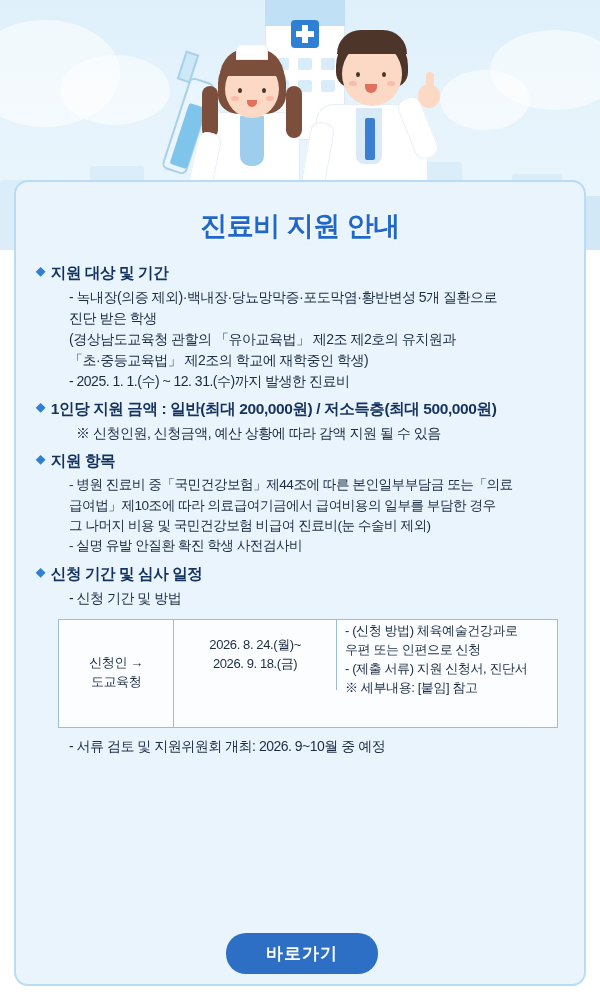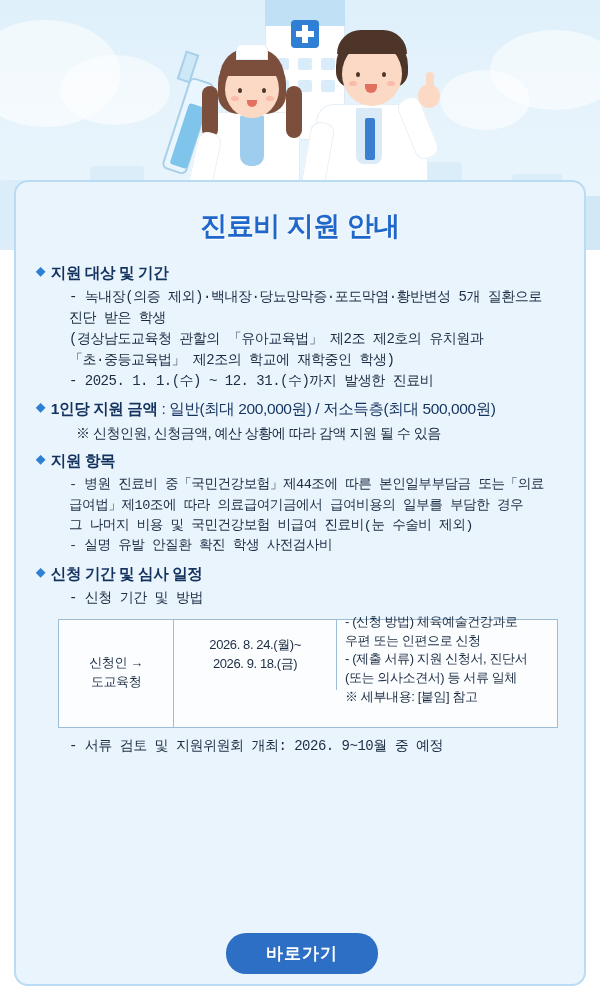--- a/index.html
+++ b/index.html
@@ -127,28 +127,28 @@
     font-size: 15.5px; font-weight: bold; color: #13325e;
     margin: 7px 0 3px 0;
     letter-spacing: -0.4px;
   }
   .diamond {
     color: #2f7fd4;
     font-size: 12px;
     line-height: 1.45;
     margin-right: 6px;
   }
-  .sect-head .inline-normal { font-weight: normal; }
+  .sect-head .inline-normal { font-weight: bold; }
   .line {
     font-size: 14px; color: #1b2c42; line-height: 1.5;
     letter-spacing: -0.5px;
     padding-left: 22px;
     white-space: nowrap;
   }
-  .line.indent { padding-left: 33px; font-family: Liberation Mono, monospace; }
+  .line.indent { padding-left: 33px; }
   .line.indent2 { padding-left: 40px; }
   .nowrap-small { font-size: 13.6px; }
 
   
   .tbl {
     margin: 10px 6px 8px 22px;
     border: 1px solid #9dbdd6;
     background: #fbfdff;
     display: flex;
     font-size: 13px;
@@ -307,21 +307,20 @@
       <div>도교육청</div>
     </div>
     <div class="tcell c2">
       <div>2026. 8. 24.(월)~</div>
       <div>2026. 9. 18.(금)</div>
     </div>
     <div class="tcell c3">
       <div class="t-li">- (신청 방법) 체육예술건강과로</div>
       <div class="t-li">   우편 또는 인편으로 신청</div>
       <div class="t-li">- (제출 서류) 지원 신청서, 진단서</div>
-      <div class="t-li">   (또는 의사소견서) 등 서류 일체</div>
       <div class="t-li">※ 세부내용: [붙임] 참고</div>
     </div>
   </div>
 
   <div class="line indent">- 서류 검토 및 지원위원회 개최: 2026. 9~10월 중 예정</div>
 
   <div class="btn-wrap">
     <button class="btn">바로가기</button>
   </div>
 </div>

